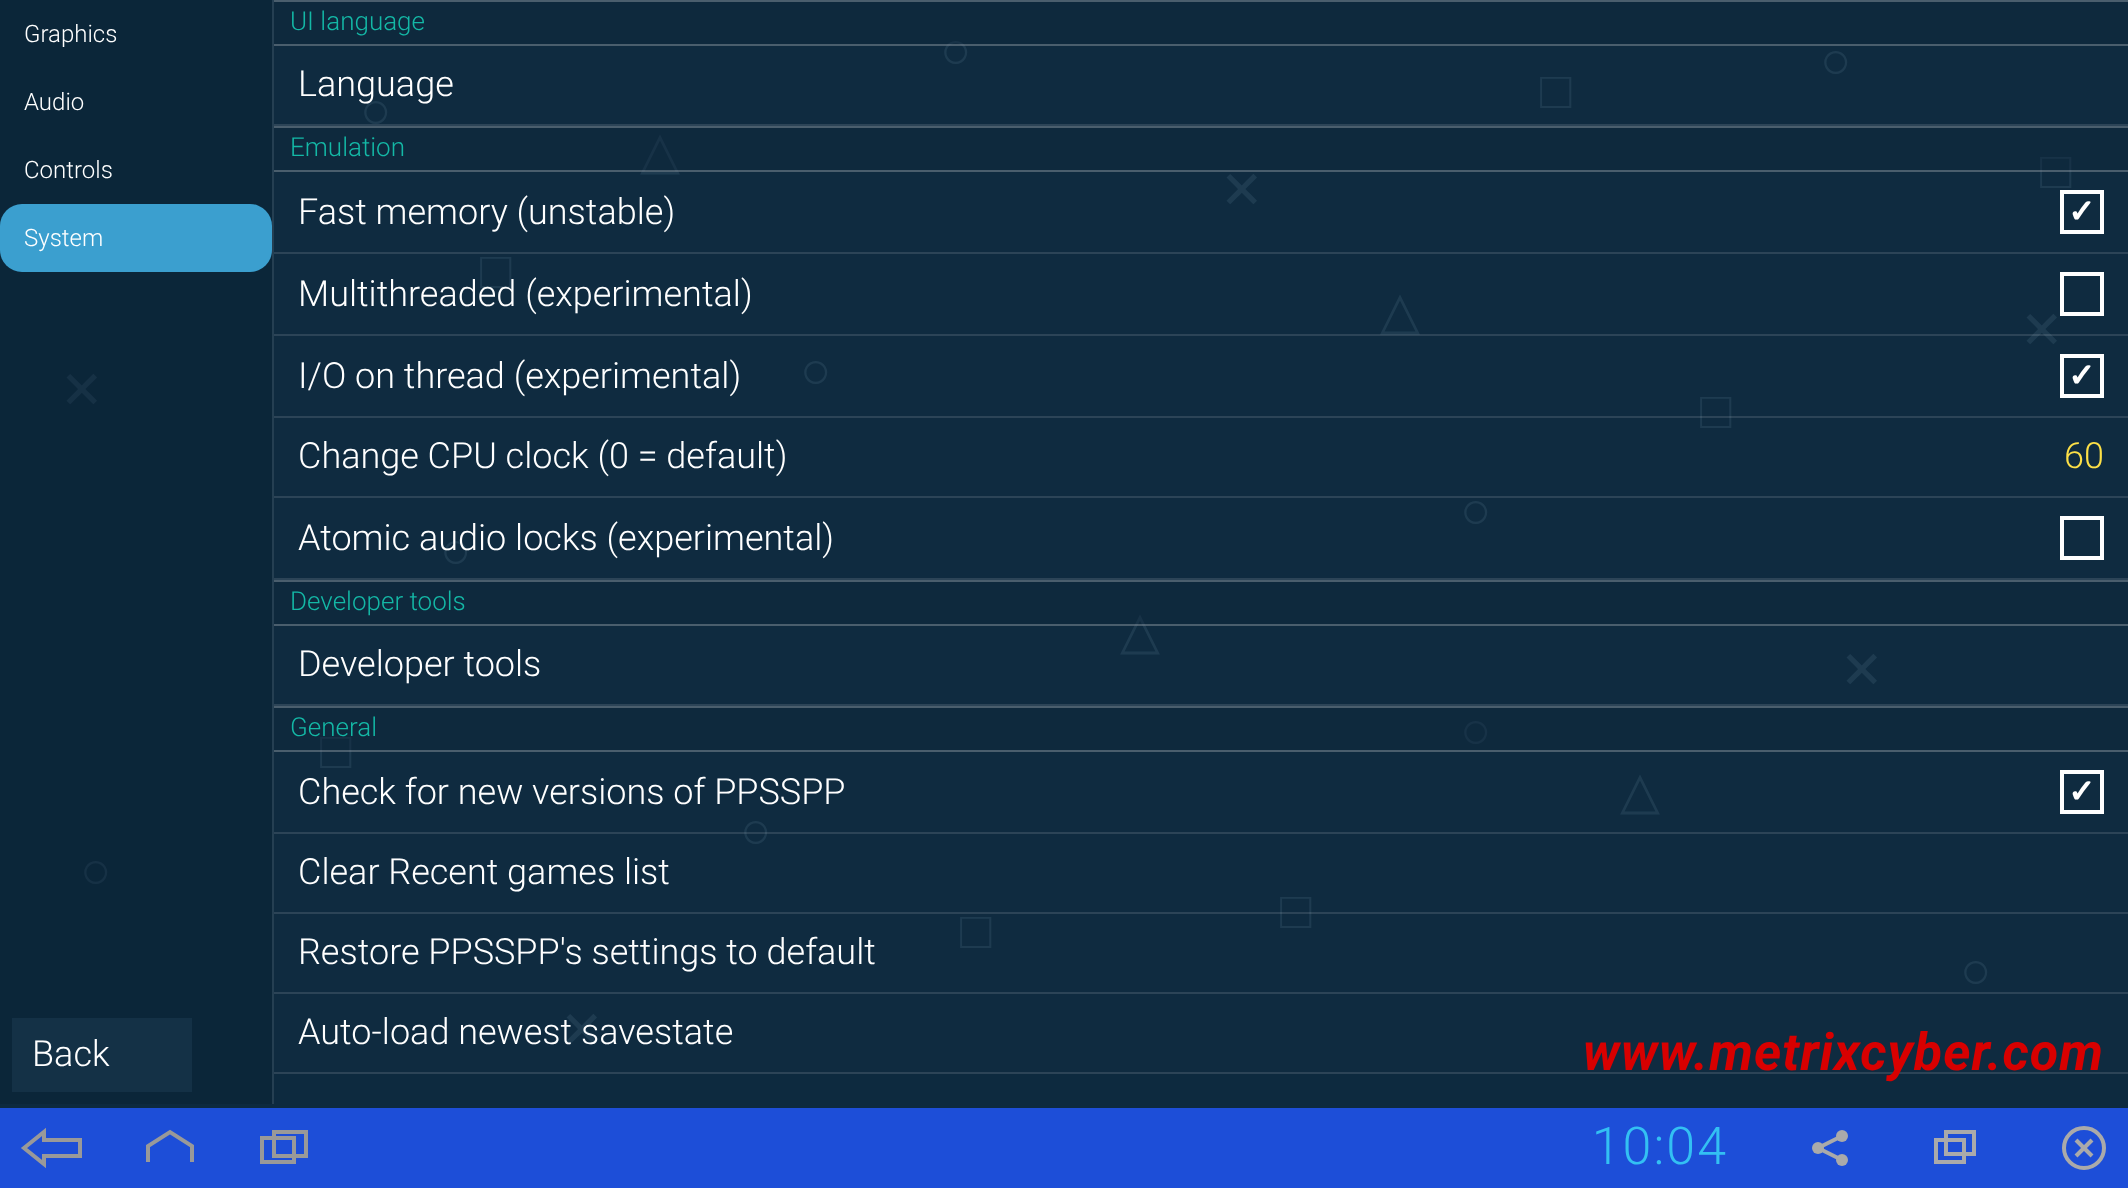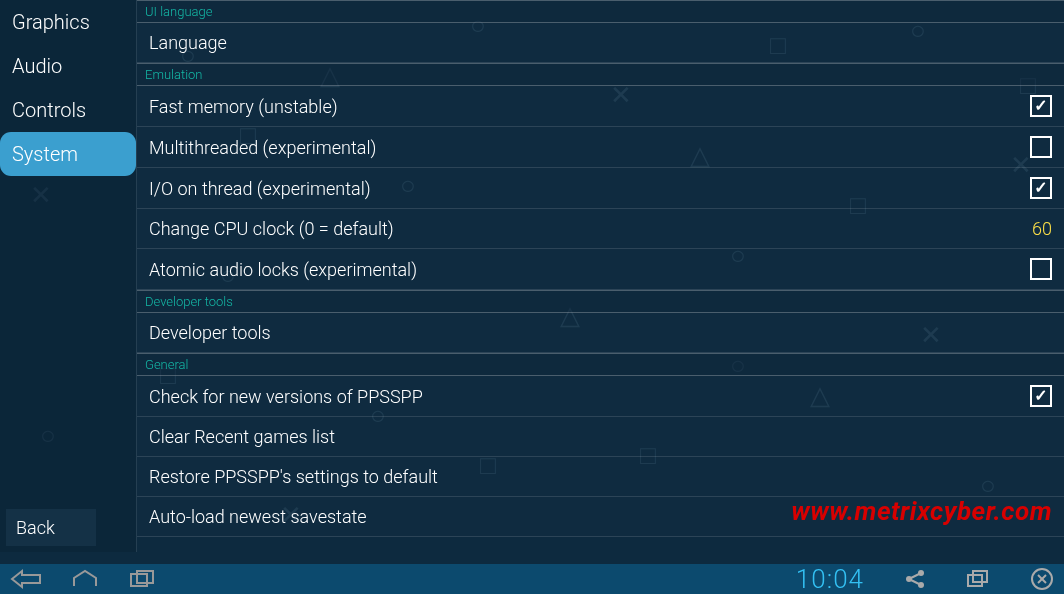--- a/index.html
+++ b/index.html
@@ -33,21 +33,21 @@
       display: flex;
     }
     .sidebar {
       width: 136px;
       display: flex;
       flex-direction: column;
       background: rgba(9, 33, 51, 0.4);
     }
     .sidebar-item {
       padding: 10px 12px;
-      font-size: 20px;
+      font-size: 12px;
       font-weight: 300;
       color: #fff;
       cursor: pointer;
     }
     .sidebar-item.active {
       background: #3b9fcf;
       border-radius: 11px;
     }
     .sidebar-spacer { flex: 1; }
     .back-btn {
@@ -102,37 +102,37 @@
       font-size: 16px;
       font-weight: bold;
     }
     .checkbox.checked::after {
       content: "✓";
       color: #fff;
       line-height: 1;
     }
     .watermark {
       position: absolute;
-      bottom: 68px;
+      bottom: 52px;
       right: 12px;
       font-size: 26px;
       font-weight: bold;
       color: #d80000;
       font-style: italic;
       letter-spacing: 0.5px;
       pointer-events: none;
       z-index: 5;
     }
     .navbar {
       position: absolute;
       bottom: 0;
       left: 0;
       width: 1064px;
-      height: 30px;
-      background: #0c4a6e;
+      height: 40px;
+      background: #1d4ed8;
       display: flex;
       align-items: center;
       padding: 0 10px;
       gap: 28px;
     }
     .nav-icon { color: #888; display: flex; align-items: center; }
     .nav-spacer { flex: 1; }
     .clock { color: #33c0f3; font-size: 26px; font-weight: 300; letter-spacing: 1px; }
     .nav-right-icon { color: #aaa; display: flex; align-items: center; margin-left: 12px; }
   </style>

